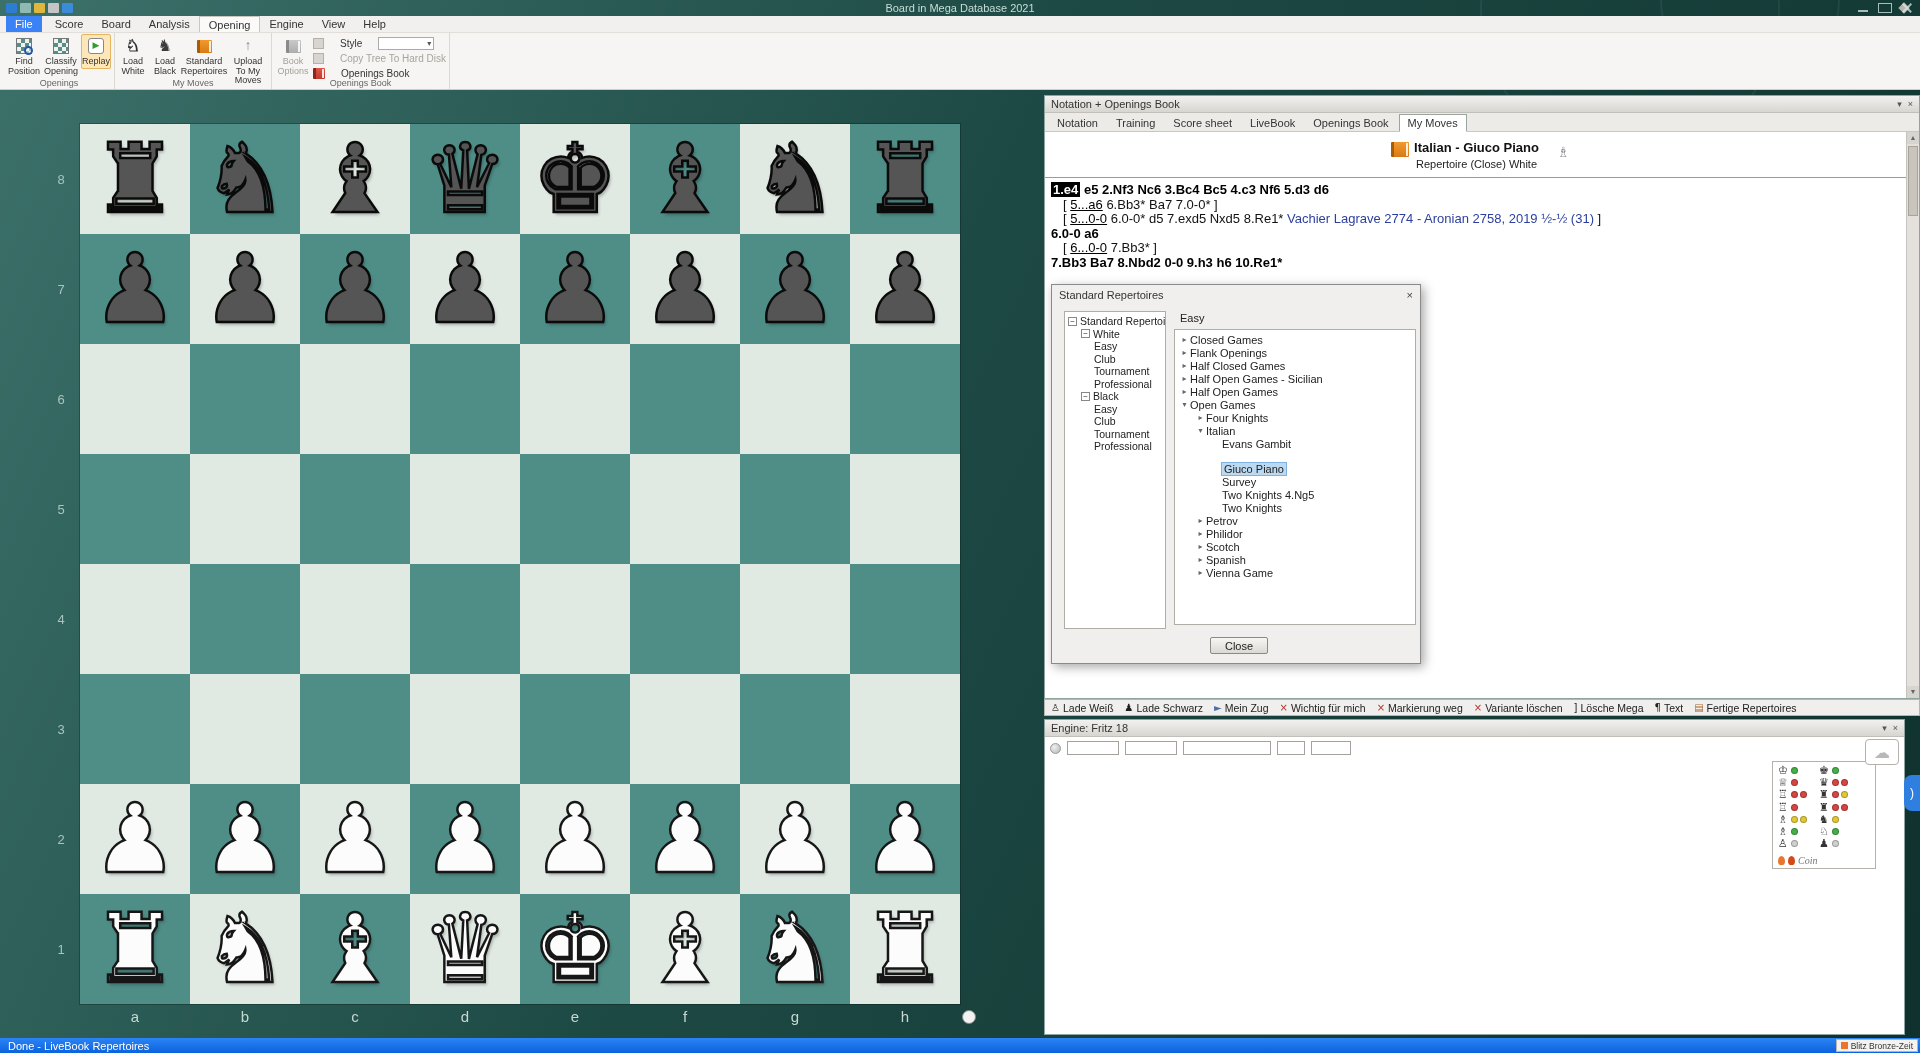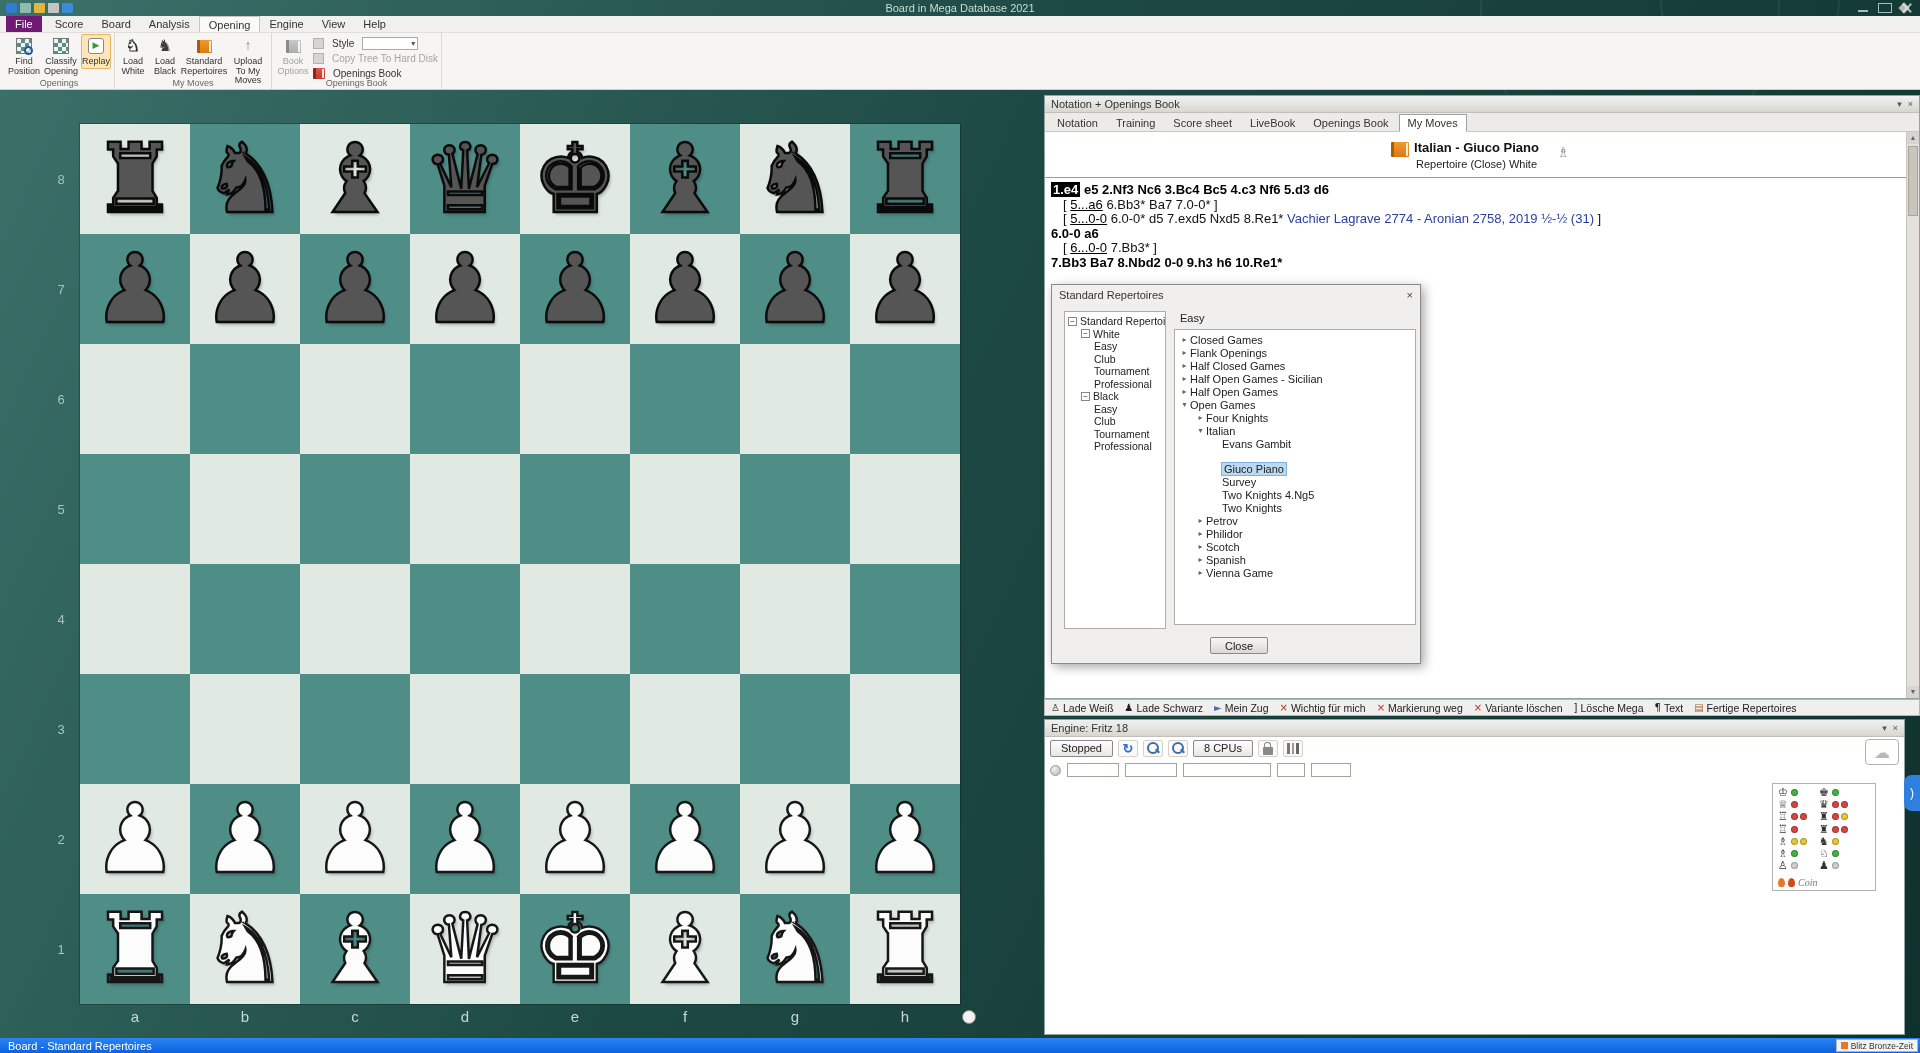--- a/index.html
+++ b/index.html
@@ -23,21 +23,21 @@
   .win-controls { margin-left:auto; display:flex; z-index:2; }
   .wc { width:14px; height:10px; margin-left:8px; position:relative; opacity:.75; }
   .wc.min::after { content:""; position:absolute; left:2px; right:2px; bottom:1px; height:2px; background:#d9e8e5; }
   .wc.max::after { content:""; position:absolute; inset:0; border:1.5px solid #d9e8e5; }
   .wc.close::before,.wc.close::after { content:""; position:absolute; left:1px; top:4px; width:12px; height:1.8px; background:#d9e8e5; }
   .wc.close::before { transform:rotate(45deg); } .wc.close::after { transform:rotate(-45deg); }
 
   
   .menubar { position:absolute; left:0; top:16px; right:0; height:17px; background:#f1f0ee; border-bottom:1px solid #e2dfda; display:flex; align-items:stretch; padding-left:6px; }
   .mtab { padding:0 9px; font-size:11px; color:#333; display:flex; align-items:center; }
-  .mtab.file { background:#701a75; color:#fff; margin-right:4px; }
+  .mtab.file { background:#3b82f6; color:#fff; margin-right:4px; }
   .mtab.active { background:#fbfaf9; border:1px solid #c9c6c0; border-bottom:none; }
   .help-ic { position:absolute; right:12px; top:4px; width:8px; height:8px; background:#b8b4ae; transform:rotate(45deg); }
 
   
   .ribbon { position:absolute; left:0; top:33px; right:0; height:57px; background:#f6f5f3; border-bottom:1px solid #cfcbc5; display:flex; padding-left:4px; }
   .rib-group { display:flex; flex-direction:column; border-right:1px solid #dcd8d2; padding:0 3px; }
   .rib-content { height:45px; display:flex; align-items:flex-start; gap:2px; padding-top:1px; }
   .rib-glabel { height:11px; font-size:9px; color:#666; text-align:center; }
   .rib-btn { width:30px; display:flex; flex-direction:column; align-items:center; font-size:9px; color:#333; text-align:center; line-height:9.5px; padding:2px 1px; border-radius:2px; }
   .rib-btn .ic { height:20px; display:flex; align-items:center; justify-content:center; margin-bottom:1px; }
@@ -51,21 +51,21 @@
   .glyph-piece { font-family:"DejaVu Sans",sans-serif; }
   .icon-kw { font-size:16px; color:#fbfbfb; -webkit-text-stroke:0.8px #333; }
   .icon-kb { font-size:16px; color:#3c3c3c; }
   .icon-book { width:15px; height:13px; border-radius:1px; position:relative; }
   .icon-book::after { content:""; position:absolute; right:1px; top:1px; bottom:1px; width:2px; background:#fff; opacity:.85; }
   .icon-book.orange { background:linear-gradient(#f09a30,#d97a12); border-left:3px solid #a95c08; }
   .icon-book.red { background:linear-gradient(#e05548,#c03a2e); border-left:3px solid #8f241c; }
   .icon-book.gray { background:linear-gradient(#c9c9c9,#adadad); border-left:3px solid #8a8a8a; }
   .icon-upload { font-size:14px; color:#8a8f94; font-weight:bold; }
   .rib-stack { display:flex; flex-direction:column; gap:2px; padding-top:3px; font-size:10px; color:#333; }
-  .rib-row { display:flex; align-items:center; gap:8px; height:13px; white-space:nowrap; }
+  .rib-row { display:flex; align-items:center; gap:16px; height:13px; white-space:nowrap; }
   .rib-row.disabled { color:#a8a49e;align-items:center; }
   .mini-ic { width:11px; height:11px; background:#d8d5d0; border:1px solid #b5b1aa; flex:none; }
   .style-dd { width:56px; height:13px; border:1px solid #aaa; background:#fff; display:flex; align-items:center; justify-content:flex-end; padding-right:2px; font-size:8px; color:#555; }
   .rib-filler { flex:1; }
 
   
   #rank-labels { position:absolute; left:52px; top:124px; width:18px; display:grid; grid-template-rows:repeat(8,110px); }
   .rank-label { display:flex; align-items:center; justify-content:center; color:#a9c4be; font-size:13px; }
   #board-squares { position:absolute; left:80px; top:124px; width:880px; height:880px; display:grid; grid-template-columns:repeat(8,110px); grid-template-rows:repeat(8,110px); box-shadow:0 0 0 1px rgba(0,0,0,.25); }
   .sq { display:flex; align-items:center; justify-content:center; }
@@ -631,39 +631,20 @@
   </div>
 
 <div class="engine-panel">
   <div class="panel-header">
     <span>Engine: Fritz 18</span>
     <span class="ph-icons">
       <span>▾</span>
       <span>×</span>
     </span>
   </div>
-  <div class="engine-toolbar">
-    <span class="btn">Stopped</span>
-    <span class="eng-ic">
-        <span class="refresh">↻</span>
-      </span>
-    <span class="eng-ic">
-        <span class="mag"></span>
-      </span>
-    <span class="eng-ic">
-        <span class="mag"></span>
-      </span>
-    <span class="btn">8 CPUs</span>
-    <span class="eng-ic">
-        <span class="lock"></span>
-      </span>
-    <span class="eng-ic">
-        <span class="bars"></span>
-      </span>
-  </div>
   <div class="engine-inputs">
     <span class="status-dot"></span>
     <input class="eng-input w52" style="">
     <input class="eng-input w52" style="">
     <input class="eng-input w88" style="">
     <input class="eng-input w28" style="">
     <input class="eng-input w40i" style="">
   </div>
   <div class="engine-body">
     <div class="mini-panel">
@@ -744,18 +725,18 @@
   <span class="cloud-btn">
       <span>☁</span>
     </span>
 </div>
 
 <div class="side-tab">
     <span>)</span>
   </div>
 
 <div class="statusbar">
-  <span>Board - Standard Repertoires</span>
+  <span>Done - LiveBook Repertoires</span>
 </div>
 <div class="taskbar-item">
   <span class="tb-ic"></span>
   <span>Blitz Bronze-Zeit</span>
 </div>
 
 </body></html>

